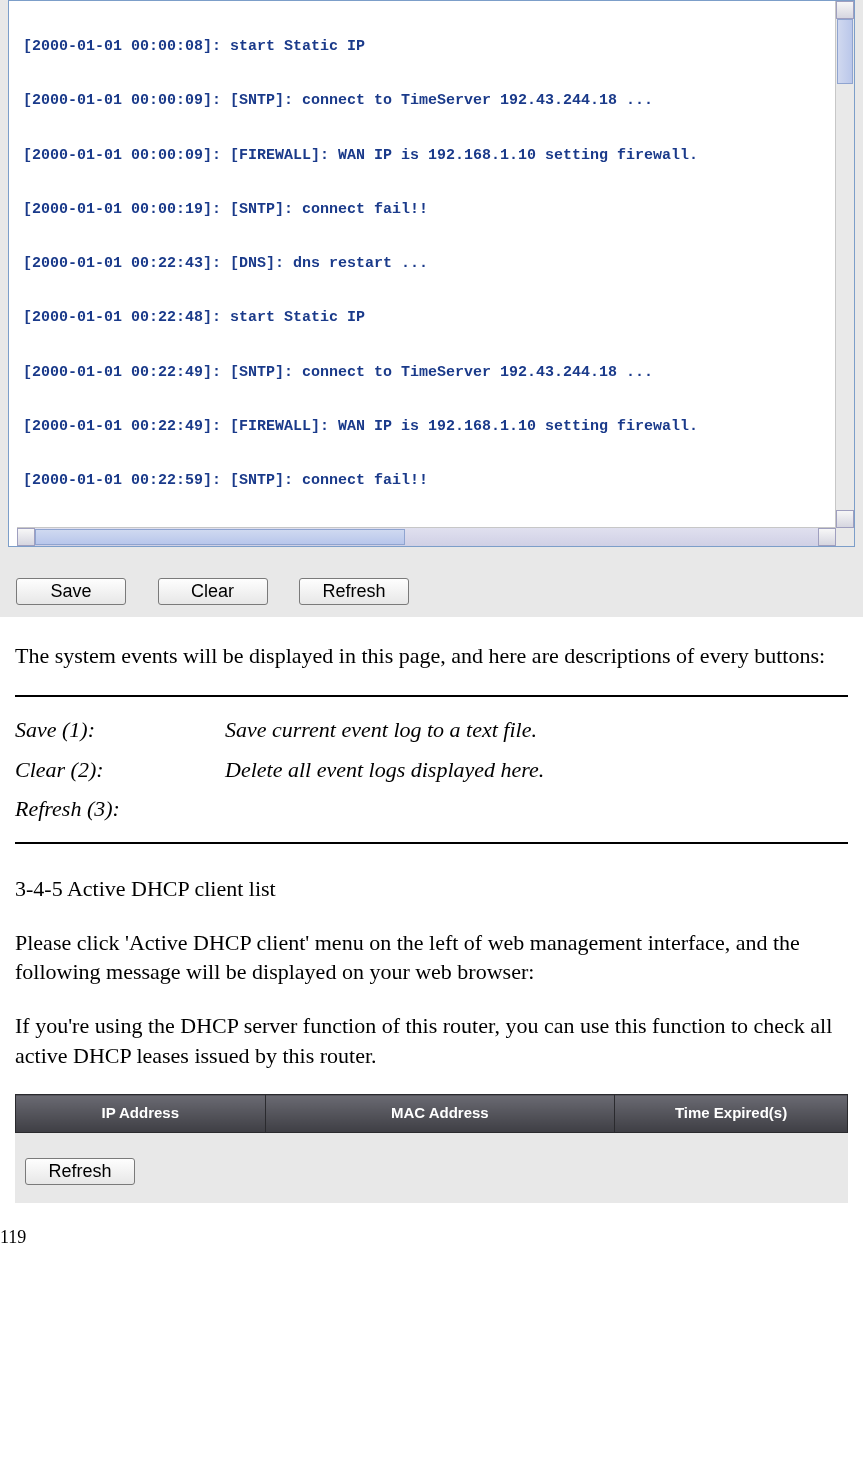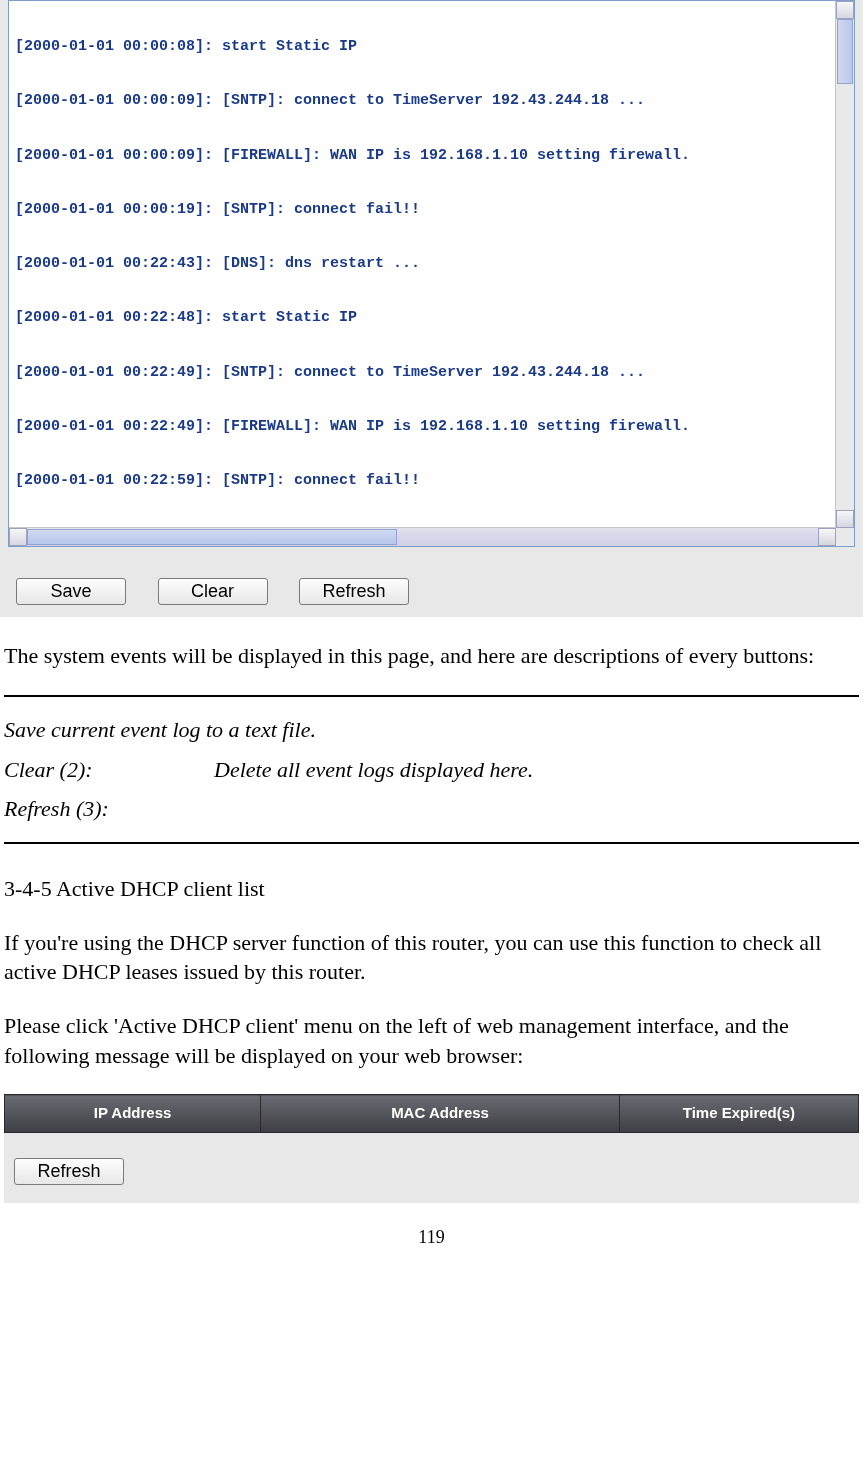--- a/index.html
+++ b/index.html
@@ -16,20 +16,21 @@
   padding: 0 0 30px 0;
 }
 .log-panel {
   background: #e8e8e8;
   padding: 0 8px 12px 8px;
 }
 .log-box-wrap {
   background: #fff;
   border: 1px solid #7c9ec9;
   position: relative;
+  padding-left: 8px;
 }
 .log-box {
   font-family: "Courier New", monospace;
   font-size: 15px;
   font-weight: bold;
   color: #1a3a8a;
   padding: 2px 4px 2px 6px;
   white-space: pre;
   overflow: hidden;
 }
@@ -117,21 +118,21 @@
   margin-top: 0;
 }
 .numlabels span {
   display: inline-block;
   text-align: center;
 }
 .numlabels .n1 { width: 110px; margin-right: 26px; }
 .numlabels .n2 { width: 110px; margin-right: 26px; }
 .numlabels .n3 { width: 110px; }
 .body-text {
-  padding: 0 4px;
+  padding: 0 15px;
   line-height: 1.35;
 }
 .para {
   margin: 24px 0;
 }
 .defs {
   border-top: 2px solid #000;
   border-bottom: 2px solid #000;
   padding: 8px 0 8px 0;
   margin: 12px 0 30px 0;
@@ -171,21 +172,21 @@
   color: #333;
   font-size: 15px;
   text-align: center;
   padding: 6px 4px;
   border: 1px solid #9a9aa0;
 }
 .dhcp-panel .btnwrap {
   padding: 22px 0 0 10px;
 }
 .pagenum {
-  text-align: center;
+  text-align: left;
   font-size: 18px;
   margin-top: 14px;
 }
 </style>
 </head>
 <body>
 
 <div class="page">
 
   <div class="log-panel">
@@ -220,35 +221,36 @@
       <button class="xpbutton">Refresh</button>
     </div>
   </div>
 
 
   <div class="body-text">
     <div class="para">The system events will be displayed in this page, and here are descriptions of every buttons:</div>
 
     <div class="defs">
       <div class="defrow">
+        <div class="label">Save (1):</div>
         <div>Save current event log to a text file.</div>
       </div>
       <div class="defrow">
         <div class="label">Clear (2):</div>
         <div>Delete all event logs displayed here.</div>
       </div>
       <div class="defrow">
         <div class="label">Refresh (3):</div>
       </div>
     </div>
 
     <div class="section-heading">3-4-5 Active DHCP client list</div>
 
+    <div class="para">Please click 'Active DHCP client' menu on the left of web management interface, and the following message will be displayed on your web browser:</div>
     <div class="para">If you're using the DHCP server function of this router, you can use this function to check all active DHCP leases issued by this router.</div>
-    <div class="para">Please click 'Active DHCP client' menu on the left of web management interface, and the following message will be displayed on your web browser:</div>
 
     <div class="dhcp-panel">
       <table class="dhcp-table">
         <tbody>
             <tr>
           <th style="width:30%">IP Address</th>
           <th style="width:42%">MAC Address</th>
           <th>Time Expired(s)</th>
         </tr>
       </tbody>

